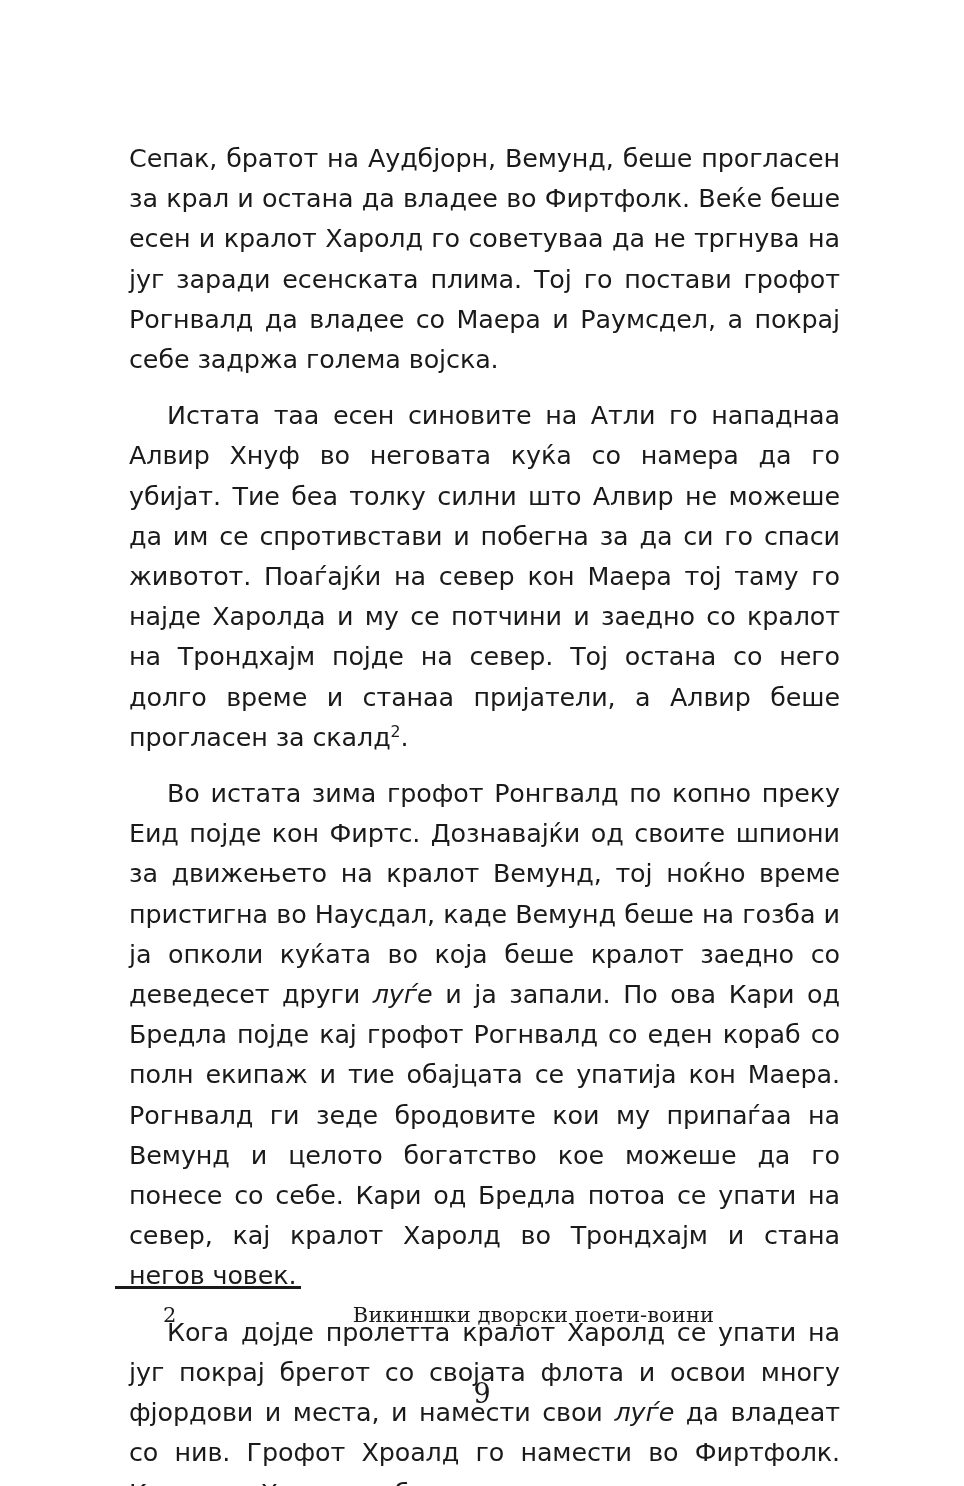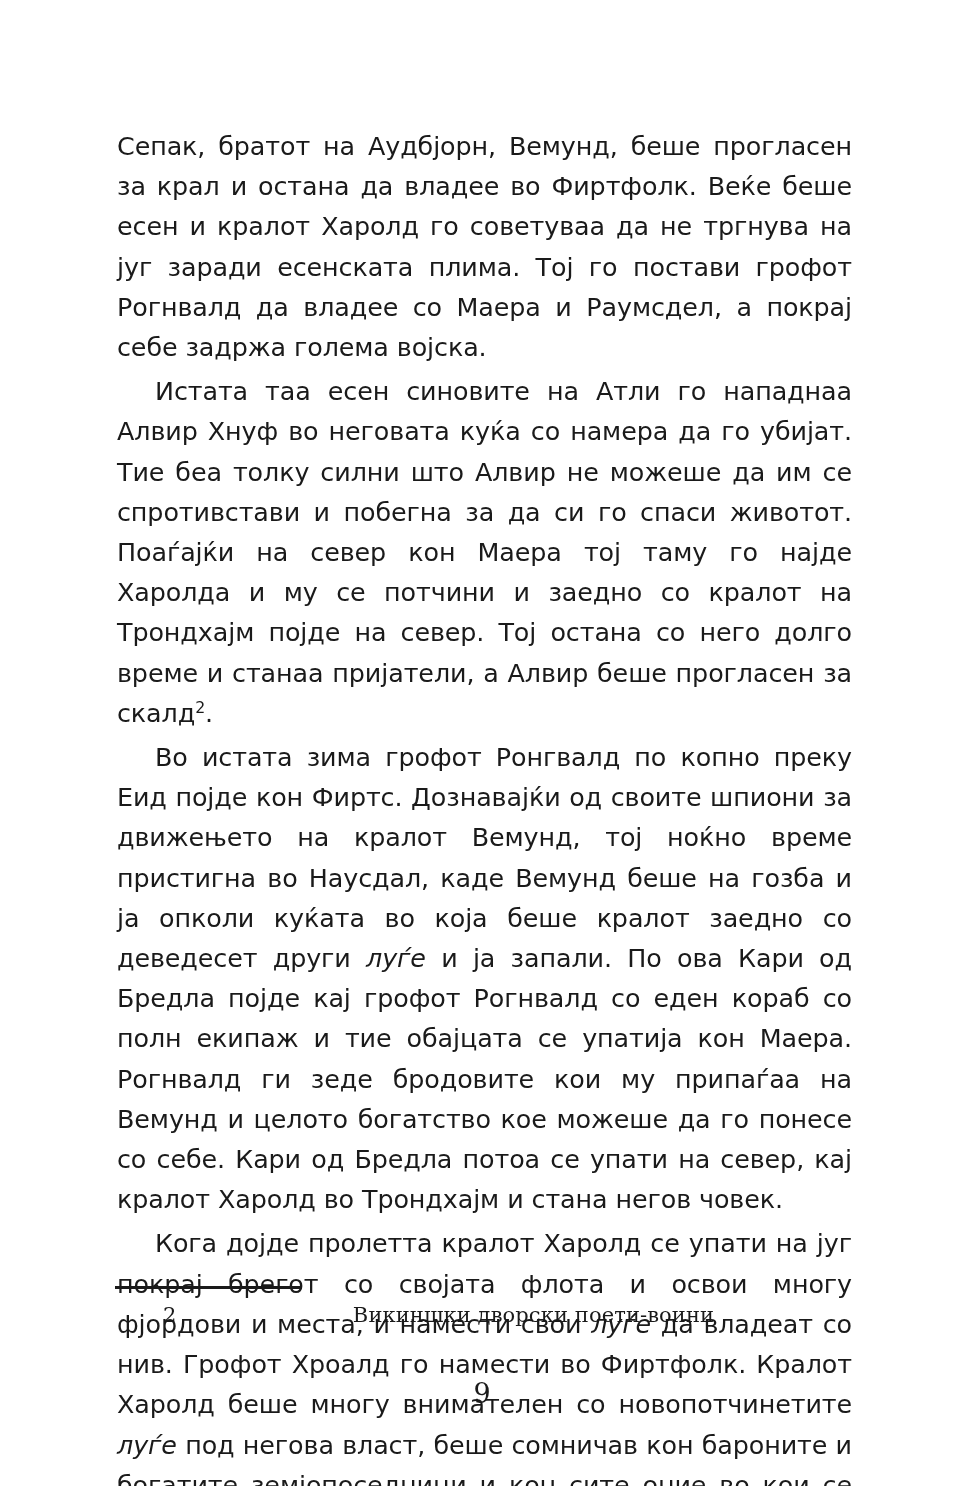--- a/index.html
+++ b/index.html
@@ -26,21 +26,21 @@
   }
 
   .text-block {
     position: absolute;
     left: 113px;
     top: 122px;
     width: 743px;
   }
 
   .para {
-    margin: 4px;
+    margin: 16px;
     font-size: 25.4px;
     line-height: 40.2px;
     text-align: justify;
     text-justify: inter-word;
     letter-spacing: -0.1px;
     word-spacing: 0px;
     color: #1a1a1a;
     -webkit-font-smoothing: antialiased;
   }
 

